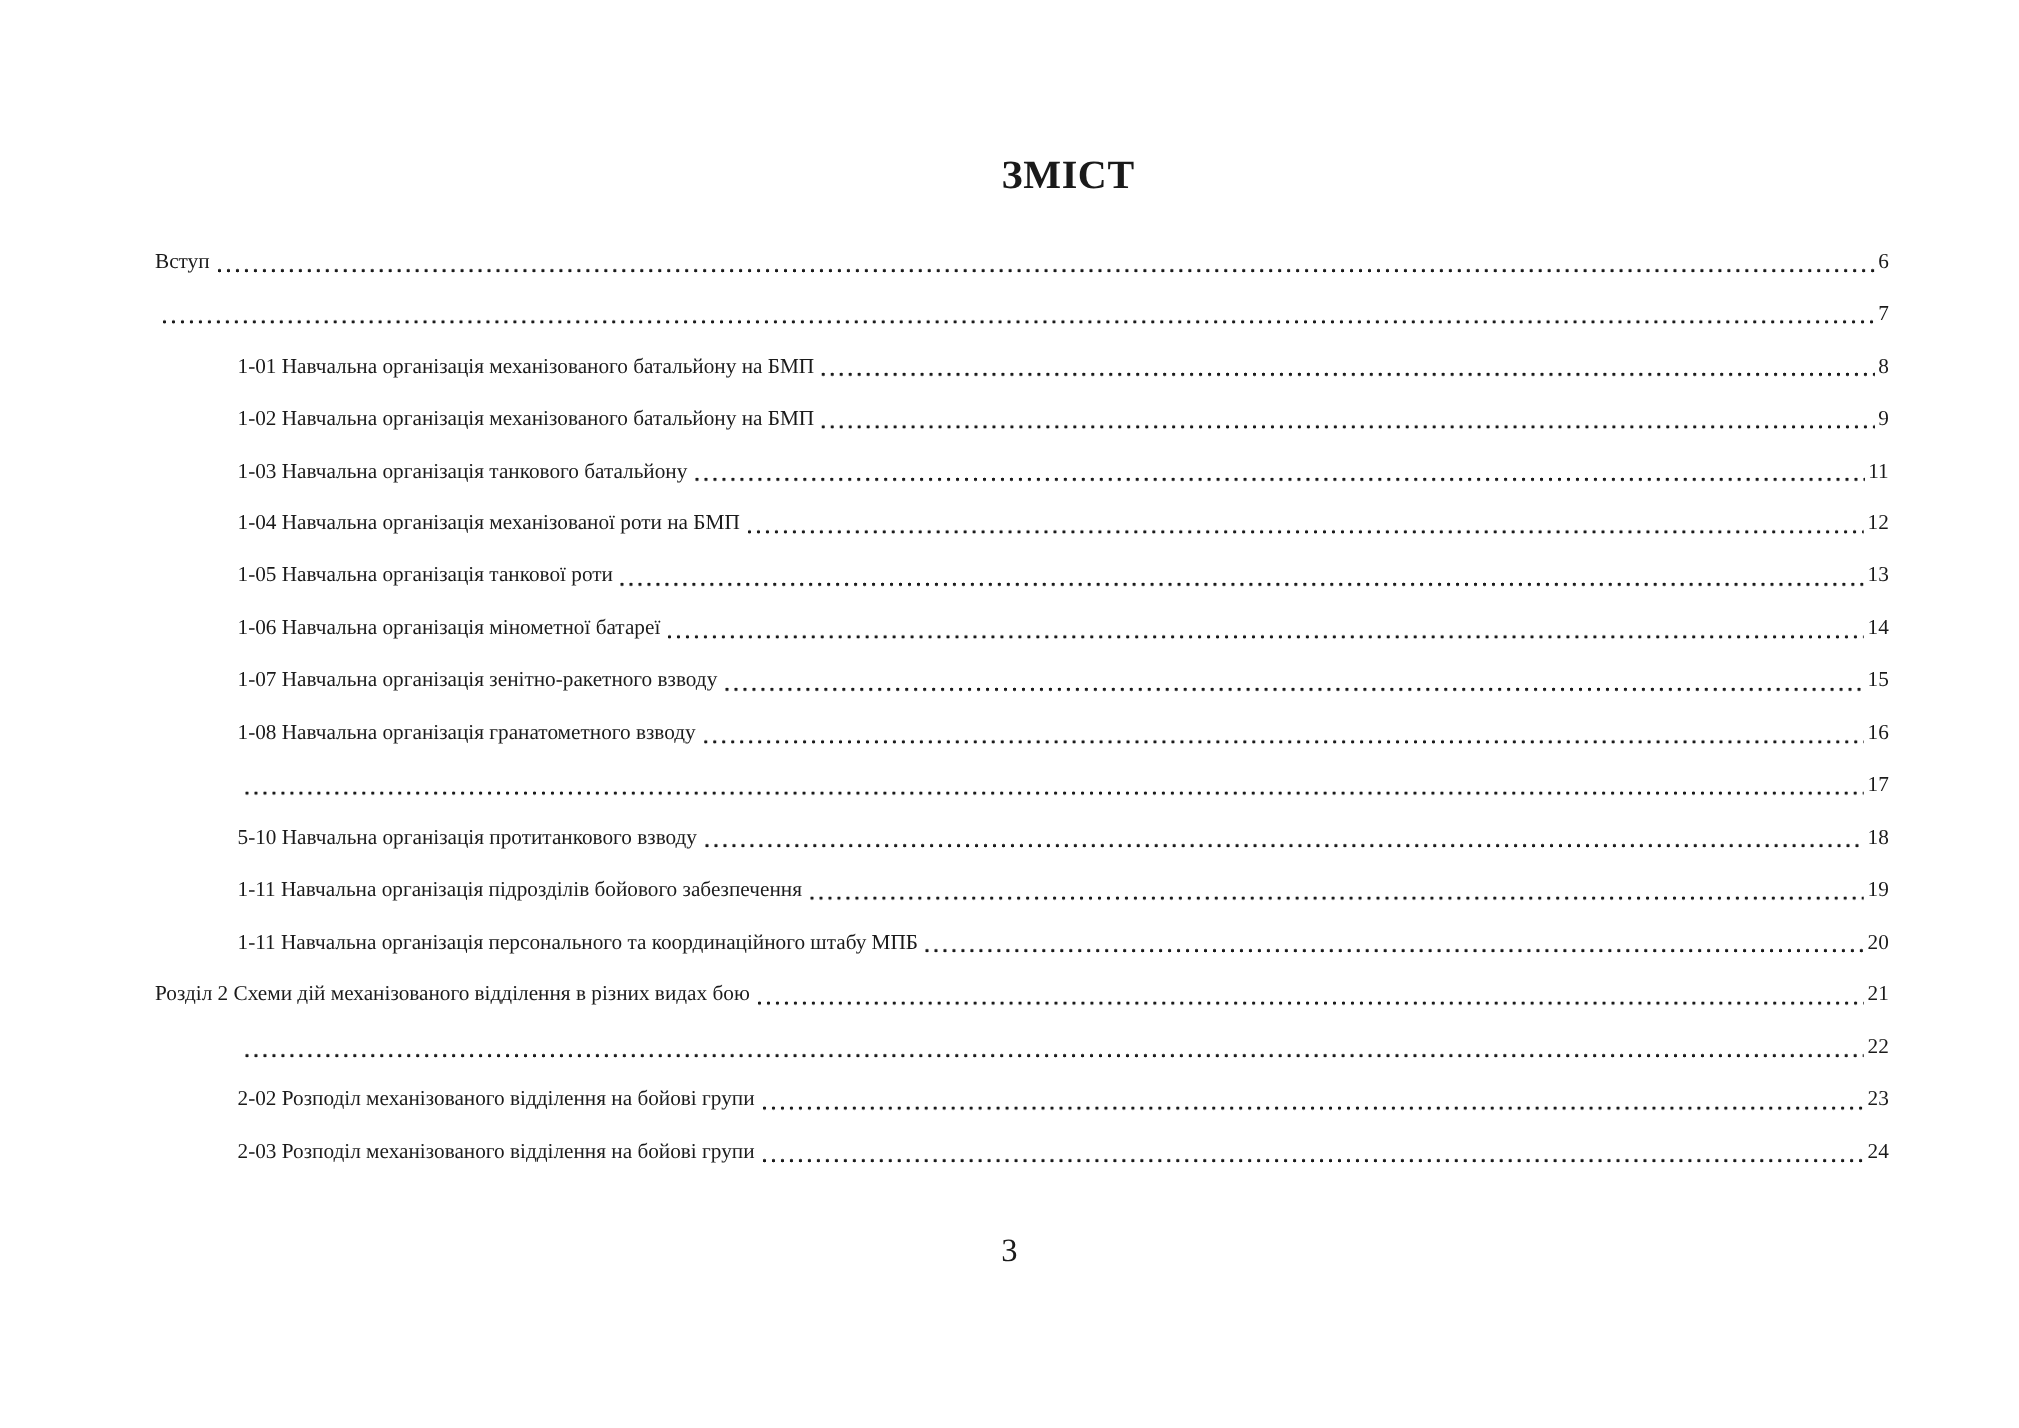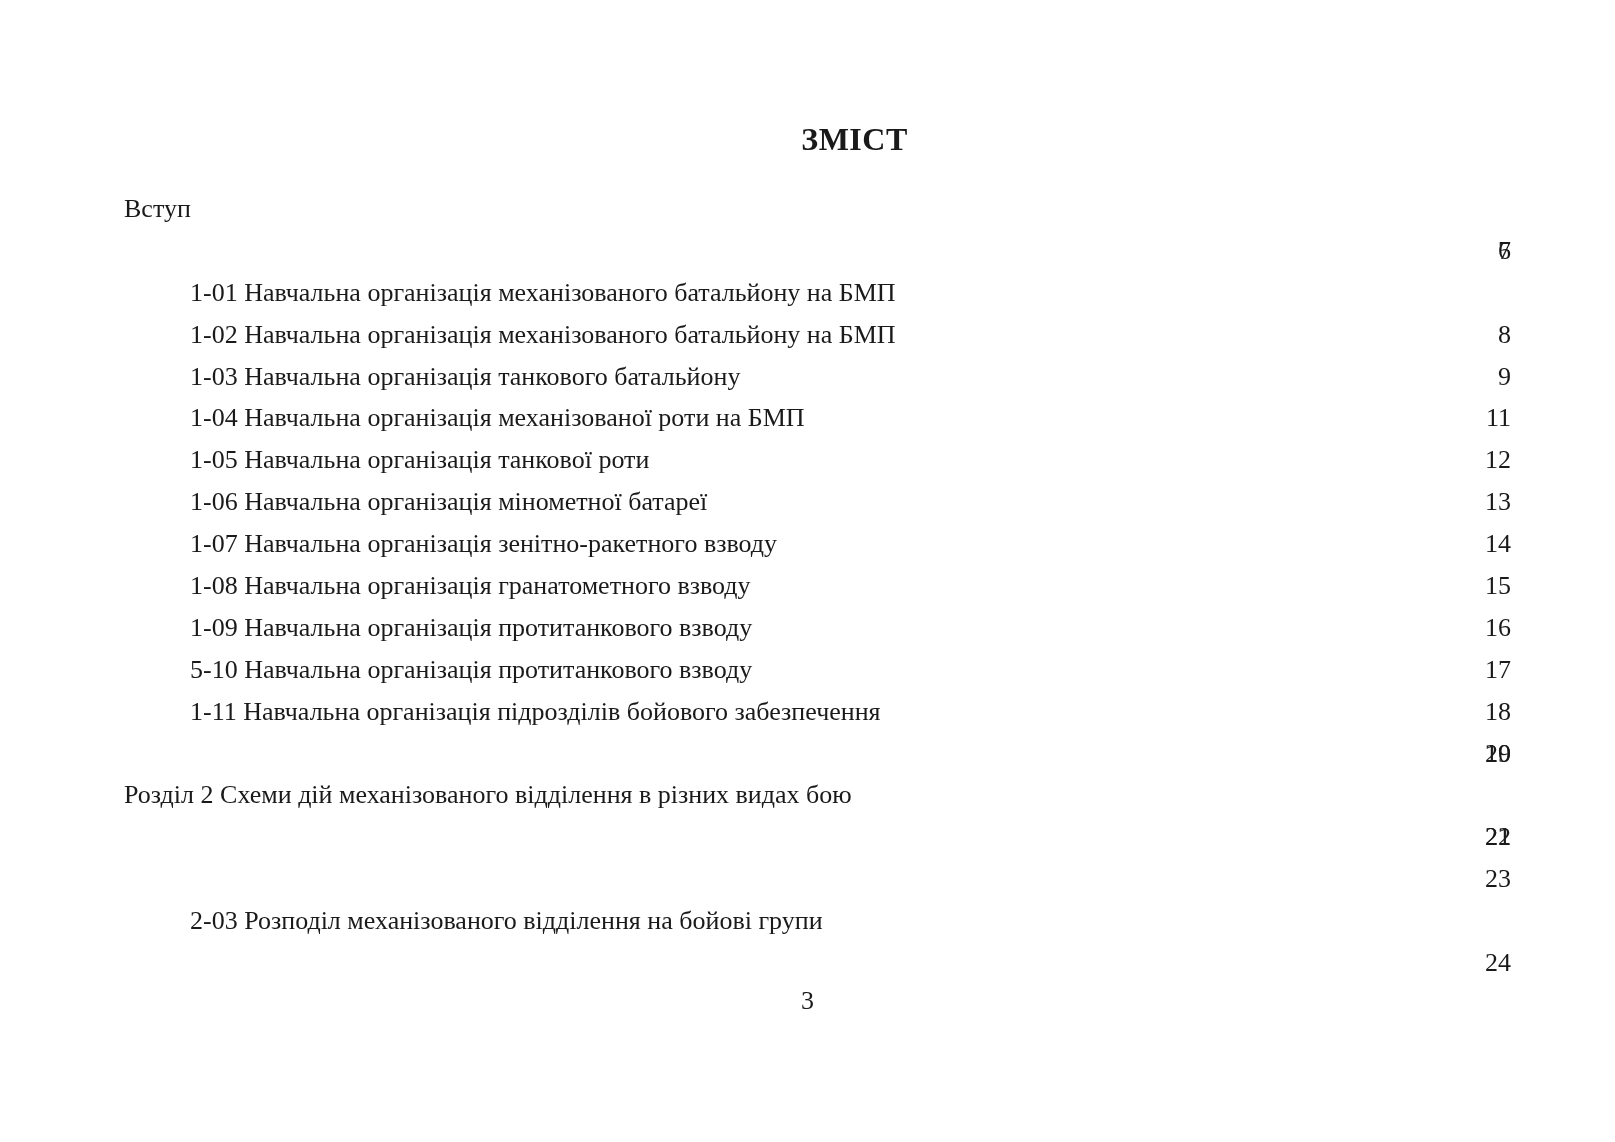--- a/index.html
+++ b/index.html
@@ -34,24 +34,23 @@
   }
   .toc {
     position: absolute;
     top: 188px;
     left: 124px;
     right: 104px;
   }
   .toc-row {
     display: flex;
     height: 41.9px;
-    font-size: 26px;
+    font-size: 17px;
     line-height: 41.9px;
     white-space: nowrap;
-    flex-direction: column;
   }
   .toc-row.indent {
     padding-left: 66px;
   }
   .toc-label {
     flex: 0 0 auto;
   }
   .toc-dots {
     flex: 1 1 auto;
     min-width: 12px;
@@ -137,54 +136,55 @@
       <span class="toc-page">15</span>
     </div>
 
     <div class="toc-row indent">
       <span class="toc-label">1-08 Навчальна організація гранатометного взводу</span>
       <span class="toc-dots"></span>
       <span class="toc-page">16</span>
     </div>
 
     <div class="toc-row indent">
-      <span class="toc-label">1-09 Навчальна організація протитанкового взводу</span>
       <span class="toc-dots"></span>
       <span class="toc-page">17</span>
     </div>
 
     <div class="toc-row indent">
       <span class="toc-label">5-10 Навчальна організація протитанкового взводу</span>
       <span class="toc-dots"></span>
       <span class="toc-page">18</span>
     </div>
 
     <div class="toc-row indent">
       <span class="toc-label">1-11 Навчальна організація підрозділів бойового забезпечення</span>
       <span class="toc-dots"></span>
       <span class="toc-page">19</span>
     </div>
 
     <div class="toc-row indent">
+      <span class="toc-label">1-11 Навчальна організація персонального та координаційного штабу МПБ</span>
       <span class="toc-dots"></span>
       <span class="toc-page">20</span>
     </div>
 
     <div class="toc-row">
       <span class="toc-label">Розділ 2 Схеми дій механізованого відділення в різних видах бою</span>
       <span class="toc-dots"></span>
       <span class="toc-page">21</span>
     </div>
 
     <div class="toc-row indent">
       <span class="toc-dots"></span>
       <span class="toc-page">22</span>
     </div>
 
     <div class="toc-row indent">
+      <span class="toc-label">2-02 Розподіл механізованого відділення на бойові групи</span>
       <span class="toc-dots"></span>
       <span class="toc-page">23</span>
     </div>
 
     <div class="toc-row indent">
       <span class="toc-label">2-03 Розподіл механізованого відділення на бойові групи</span>
       <span class="toc-dots"></span>
       <span class="toc-page">24</span>
     </div>
 

